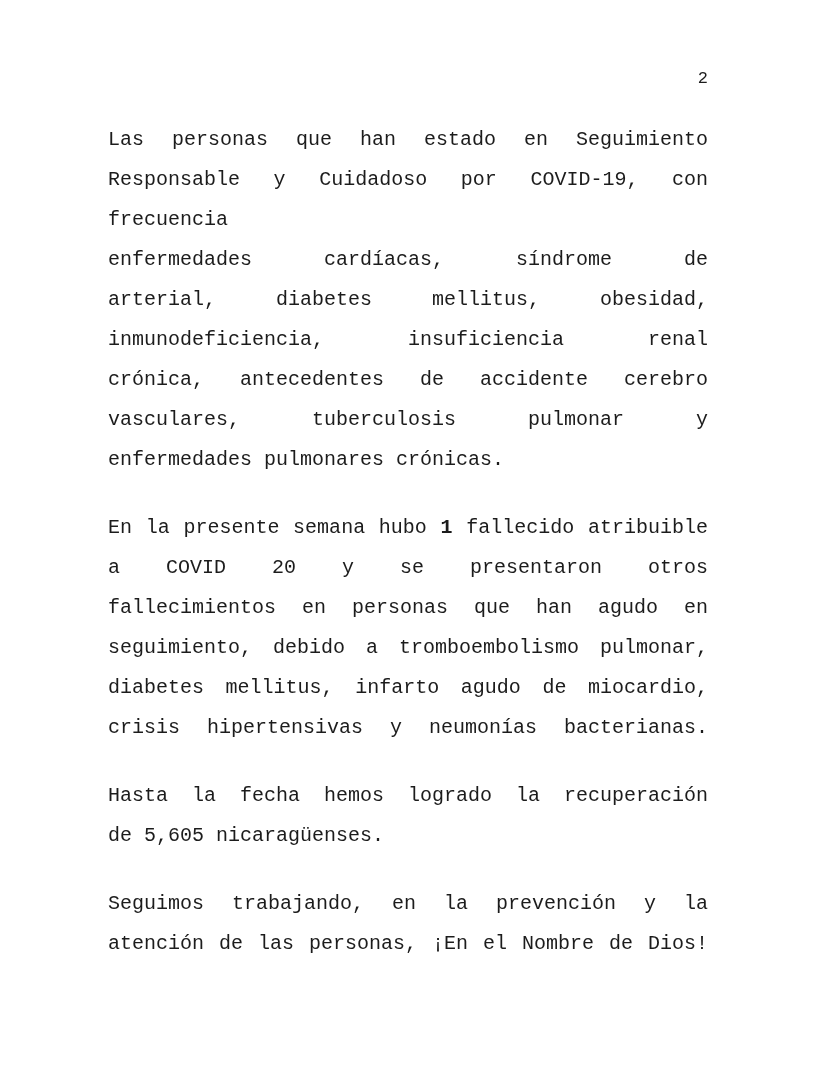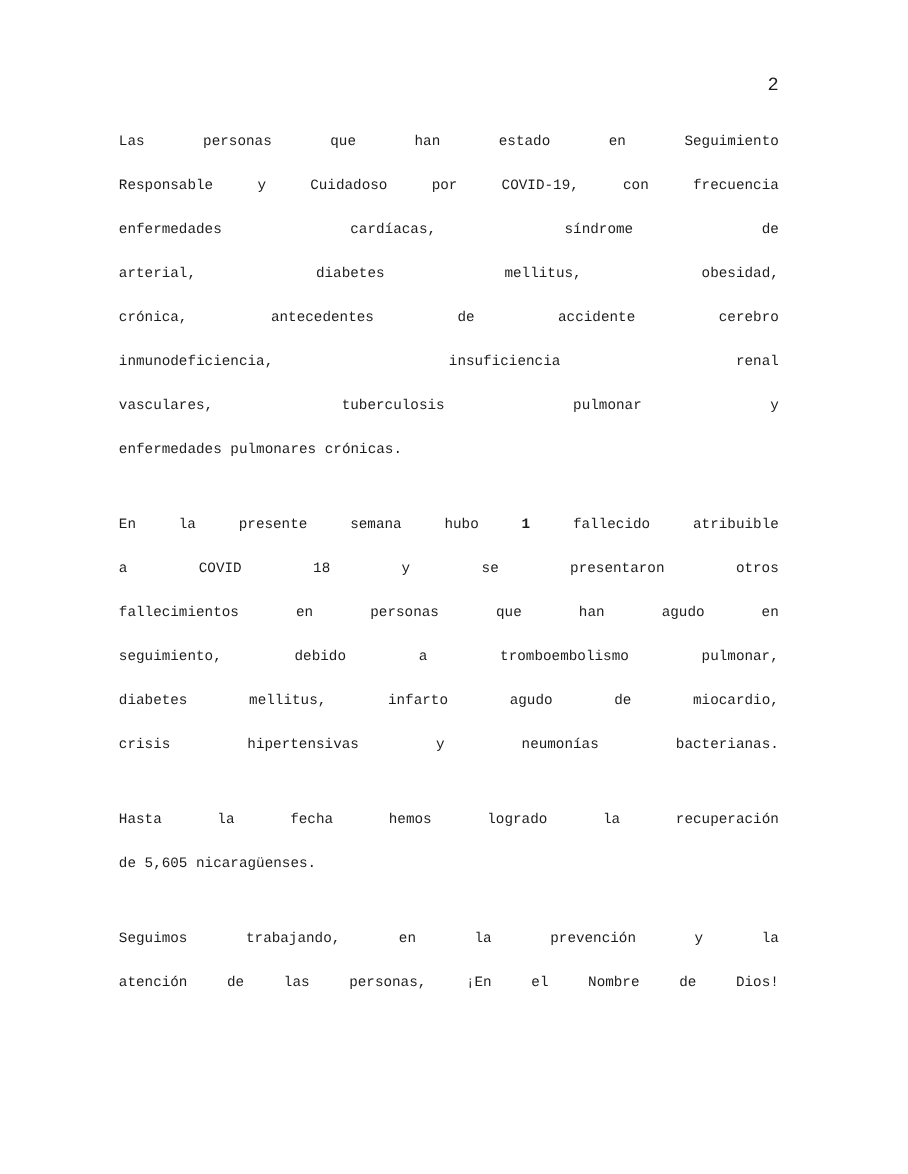--- a/index.html
+++ b/index.html
@@ -20,24 +20,24 @@
     position: absolute;
     top: 68px;
     left: 108px;
     width: 600px;
     text-align: right;
     font-size: 17px;
     line-height: 22px;
   }
   .doc-body {
     position: absolute;
-    top: 109px;
+    top: 120px;
     left: 108px;
     width: 600px;
-    font-size: 13px;
+    font-size: 20px;
     line-height: 40px;
   }
   .paragraph {
     margin: 0 0 28px 0;
   }
   .line {
     text-align: justify;
     text-align-last: justify;
     white-space: normal;
   }
@@ -53,28 +53,28 @@
 <body>
 
 <div class="page">
   <div class="page-number">2</div>
   <div class="doc-body">
       <div class="paragraph">
         <div class="line"><span class="">Las personas que han estado en Seguimiento</span></div>
         <div class="line"><span class="">Responsable y Cuidadoso por COVID-19, con frecuencia</span></div>
         <div class="line"><span class="">enfermedades cardíacas, síndrome de</span></div>
         <div class="line"><span class="">arterial, diabetes mellitus, obesidad,</span></div>
+        <div class="line"><span class="">inmunodeficiencia, insuficiencia renal</span></div>
         <div class="line"><span class="">crónica, antecedentes de accidente cerebro</span></div>
-        <div class="line"><span class="">inmunodeficiencia, insuficiencia renal</span></div>
         <div class="line"><span class="">vasculares, tuberculosis pulmonar y</span></div>
         <div class="line natural"><span class="">enfermedades pulmonares crónicas.</span></div>
       </div>
       <div class="paragraph">
         <div class="line"><span class="">En la presente semana hubo </span><span class="bold">1</span><span class=""> fallecido atribuible</span></div>
-        <div class="line"><span class="">a COVID 18 y se presentaron otros</span></div>
+        <div class="line"><span class="">a COVID 20 y se presentaron otros</span></div>
         <div class="line"><span class="">fallecimientos en personas que han agudo en</span></div>
         <div class="line"><span class="">seguimiento, debido a tromboembolismo pulmonar,</span></div>
         <div class="line"><span class="">diabetes mellitus, infarto agudo de miocardio,</span></div>
         <div class="line"><span class="">crisis hipertensivas y neumonías bacterianas.</span></div>
       </div>
       <div class="paragraph">
         <div class="line"><span class="">Hasta la fecha hemos logrado la recuperación</span></div>
         <div class="line natural"><span class="">de 5,605 nicaragüenses.</span></div>
       </div>
       <div class="paragraph">

